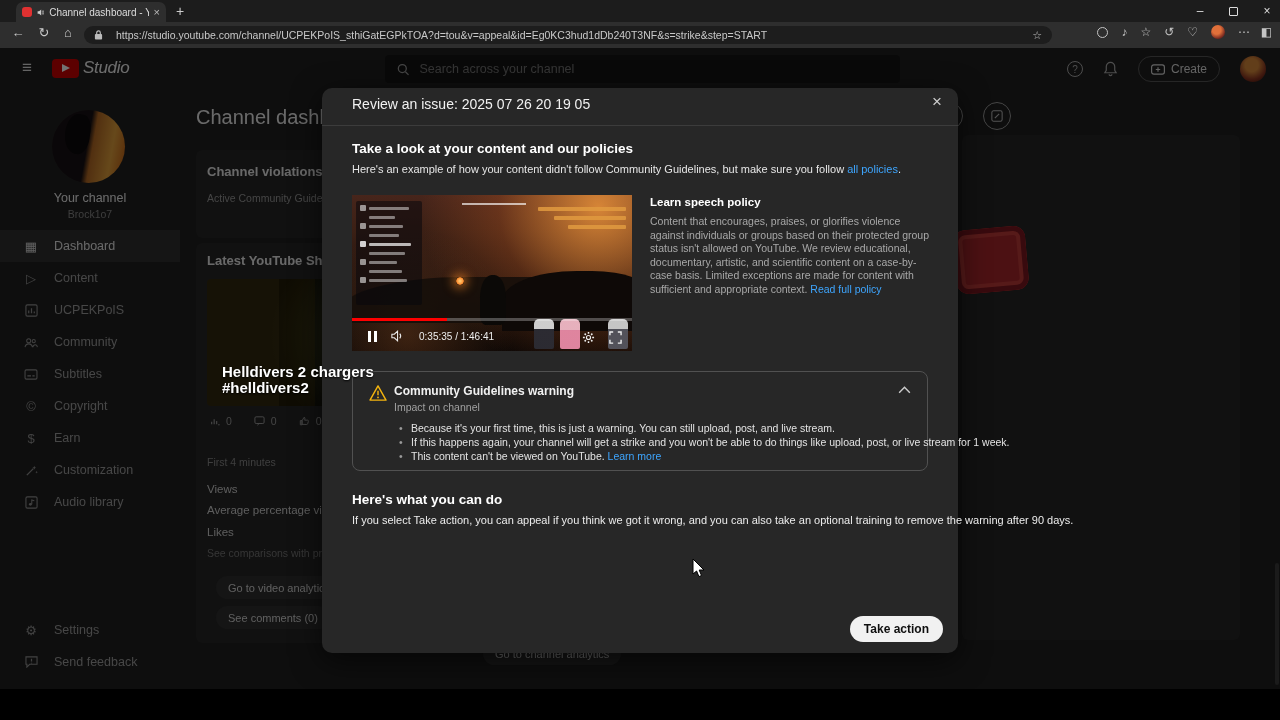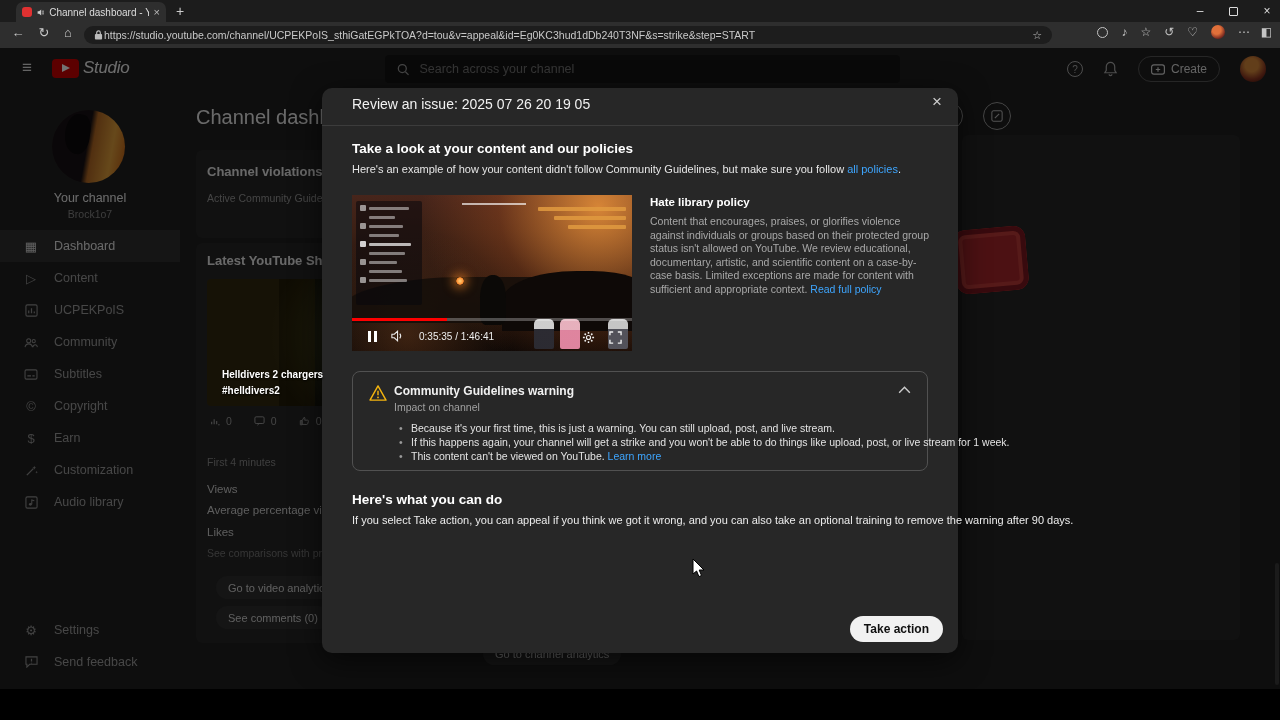--- a/index.html
+++ b/index.html
@@ -15,21 +15,21 @@
   .tab-title { font-size:10px; color:#ddd; white-space:nowrap; overflow:hidden; flex:1 1 auto; }
   .tab-close { font-size:11px; color:#bbb; flex:0 0 auto; cursor:default; }
   .newtab { position:absolute; left:176px; top:3px; font-size:14px; color:#ccc; }
   .wincontrols { position:absolute; right:6px; top:0; height:22px; display:flex; align-items:center; gap:22px; color:#ddd; }
   .wc { font-size:12px; width:14px; text-align:center; }
   .wc-restore { width:9px; height:9px; border:1px solid #ddd; border-radius:1px; }
 
   .toolbar { position:absolute; left:0; top:22px; width:1280px; height:26px; background:#2e2e2e; }
   .navicon { position:absolute; top:3px; font-size:13px; color:#c8c8c8; width:20px; text-align:center; }
   .urlpill { position:absolute; left:84px; top:4px; width:968px; height:18px; background:#1d1d1d; border-radius:9px;
-             display:flex; align-items:center; padding:4px 10px; gap:1px; }
+             display:flex; align-items:center; padding:4px 10px; gap:13px; }
   .url-text { font-size:10.5px; color:#c9c9c9; white-space:nowrap; overflow:hidden; flex:1 1 auto; }
   .pill-star { font-size:11px; color:#bbb; flex:0 0 auto; }
   .tb-right { position:absolute; right:30px; top:3px; display:flex; align-items:center; gap:13px; color:#c4c4c4; font-size:12px; }
   .ring { width:11px; height:11px; border:1.4px solid #c4c4c4; border-radius:50%; }
   .mini-avatar { width:14px; height:14px; border-radius:50%; background:radial-gradient(circle at 40% 35%, #e0703a 0 35%, #7a2a20 70%, #3a100c 100%); }
   .sidebtn { position:absolute; right:8px; top:3px; font-size:12px; color:#c4c4c4; }
 
   
   .page { position:absolute; left:0; top:48px; width:1280px; height:641px; background:#1f1f1f; }
   .studio-header { position:absolute; left:0; top:0; width:1280px; height:42px; background:#212121; }
@@ -59,21 +59,21 @@
   .nav-ic svg { display:block; }
 
   
   .page-title { position:absolute; left:196px; top:58px; color:#ececec; font-size:20px; font-weight:500; }
   .card { position:absolute; background:#262626; border-radius:6px; }
   .card-h { color:#e8e8e8; font-size:13px; font-weight:700; }
   .viol-sub { color:#9a9a9a; font-size:10.5px; }
   .thumb { position:absolute; left:11px; top:36px; width:258px; height:127px; border-radius:4px; overflow:hidden;
            background:linear-gradient(90deg,#32290f 0 28%, #231c08 28% 42%, #11100a 42% 48%, #3d3c22 52%, #4a4a2e 66%, #2e2d1a 84%, #15140c 100%); }
   .thumb::after { content:""; position:absolute; inset:0; background:radial-gradient(circle at 62% 45%, rgba(120,130,60,.45), transparent 55%); }
-  .thumb-title { position:absolute; left:15px; color:#fff; font-size:10px; font-weight:700; text-shadow:0 1px 2px #000; z-index:2; }
+  .thumb-title { position:absolute; left:15px; color:#fff; font-size:15px; font-weight:700; text-shadow:0 1px 2px #000; z-index:2; }
   .stats-row { position:absolute; left:14px; top:172px; display:flex; gap:22px; color:#9a9a9a; font-size:10.5px; align-items:center; }
   .stat { display:flex; gap:6px; align-items:center; }
   .muted-sm { color:#8a8a8a; font-size:10.5px; }
   .metric { color:#cfcfcf; font-size:11.5px; }
   .pillbtn { background:#2f2f2f; border-radius:14px; height:23px; display:inline-flex; align-items:center; padding:0 12px; color:#d4d4d4; font-size:11px; white-space:nowrap; }
   .circle-btn { position:absolute; width:28px; height:28px; border:1px solid #9a9a9a; border-radius:50%; color:#bbb; display:flex; align-items:center; justify-content:center; font-size:11px; }
   .redart { position:absolute; left:955px; top:180px; width:72px; height:64px; background:#a8262b; border-radius:12px;
             transform:rotate(-5deg); box-shadow:inset 0 0 0 5px #7c181f, inset 0 0 0 9px #bf3a38; }
   .scrollthumb { position:absolute; right:1px; top:515px; width:4px; height:122px; background:#3d3d3d; border-radius:2px; }
 
@@ -440,21 +440,21 @@
                   <path d="M7 1v2M7 11v2M1 7h2M11 7h2M2.8 2.8l1.4 1.4M9.8 9.8l1.4 1.4M11.2 2.8 9.8 4.2M4.2 9.8l-1.4 1.4"></path>
                 </g>
               </svg>
             <svg width="13" height="13" viewBox="0 0 14 14">
                 <path d="M1 4.5V1h3.5M9.5 1H13v3.5M13 9.5V13H9.5M4.5 13H1V9.5" fill="none" stroke="#eee" stroke-width="1.5"></path>
               </svg>
           </span>
         </div>
       </div>
 
-      <div class="sec-h" style="left:328px; top:108px; font-size:11.5px;">Hate library policy</div>
+      <div class="sec-h" style="left:328px; top:108px; font-size:11.5px;">Learn speech policy</div>
       <div class="pol-body"><span>Content that encourages, praises, or glorifies violence against individuals or groups based on their protected group status isn't allowed on YouTube. We review educational, documentary, artistic, and scientific content on a case-by-case basis. Limited exceptions are made for content with sufficient and appropriate context. </span><a class="link" href="#">Read full policy</a></div>
 
       <div class="warnbox">
         <svg style="position:absolute;left:16px;top:13px" width="18" height="16" viewBox="0 0 20 18">
             <path d="M10 1 19 17H1z" fill="none" stroke="#f5b50f" stroke-width="1.6" stroke-linejoin="round"></path>
             <path d="M10 6.5v5" stroke="#f5b50f" stroke-width="1.6"></path>
             <circle cx="10" cy="14" r="1" fill="#f5b50f"></circle>
           </svg>
         <div class="warn-title">Community Guidelines warning</div>
         <div class="warn-sub">Impact on channel</div>

